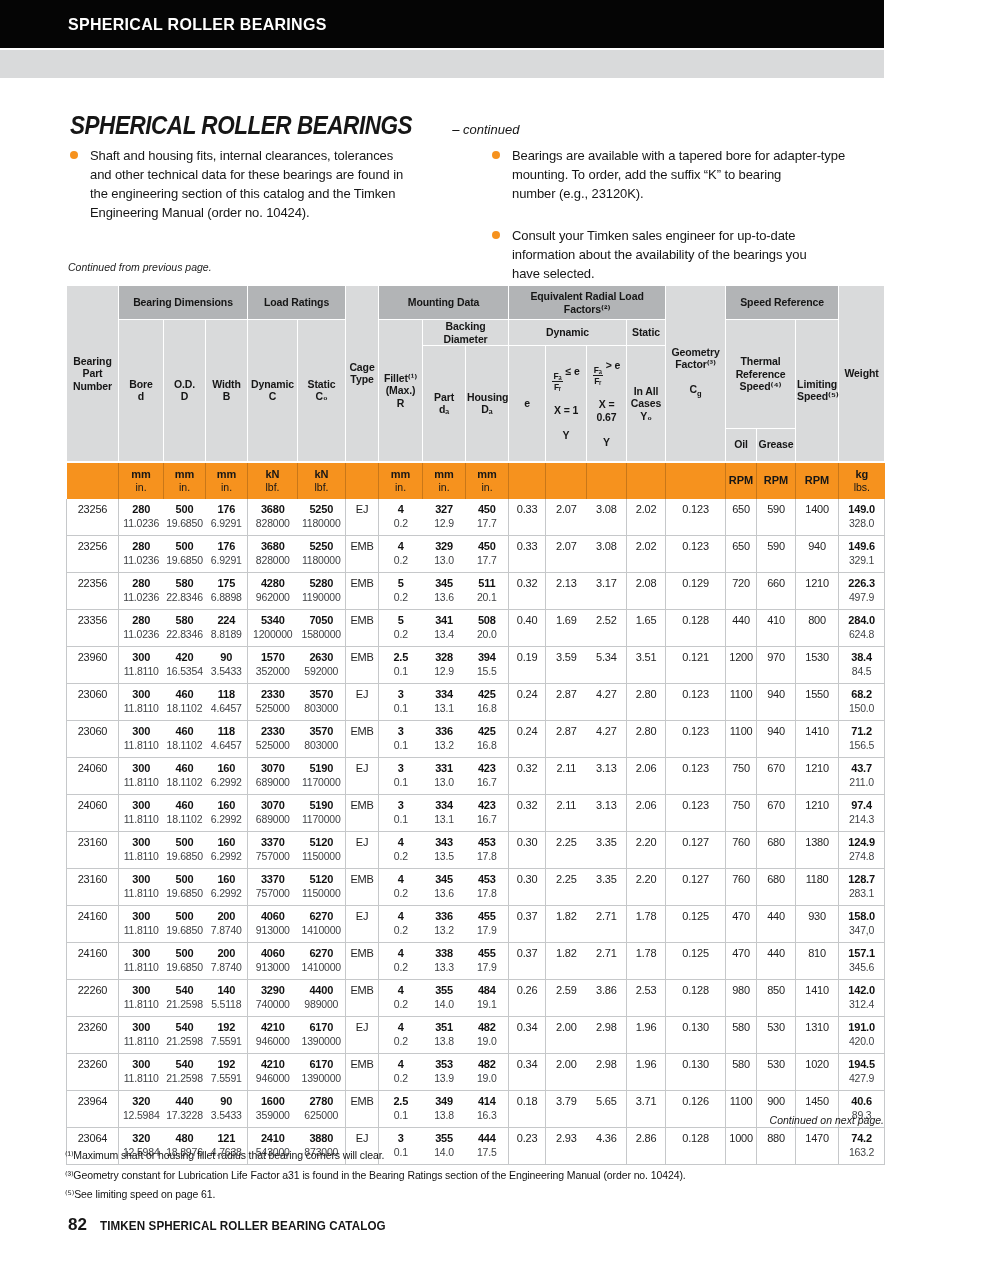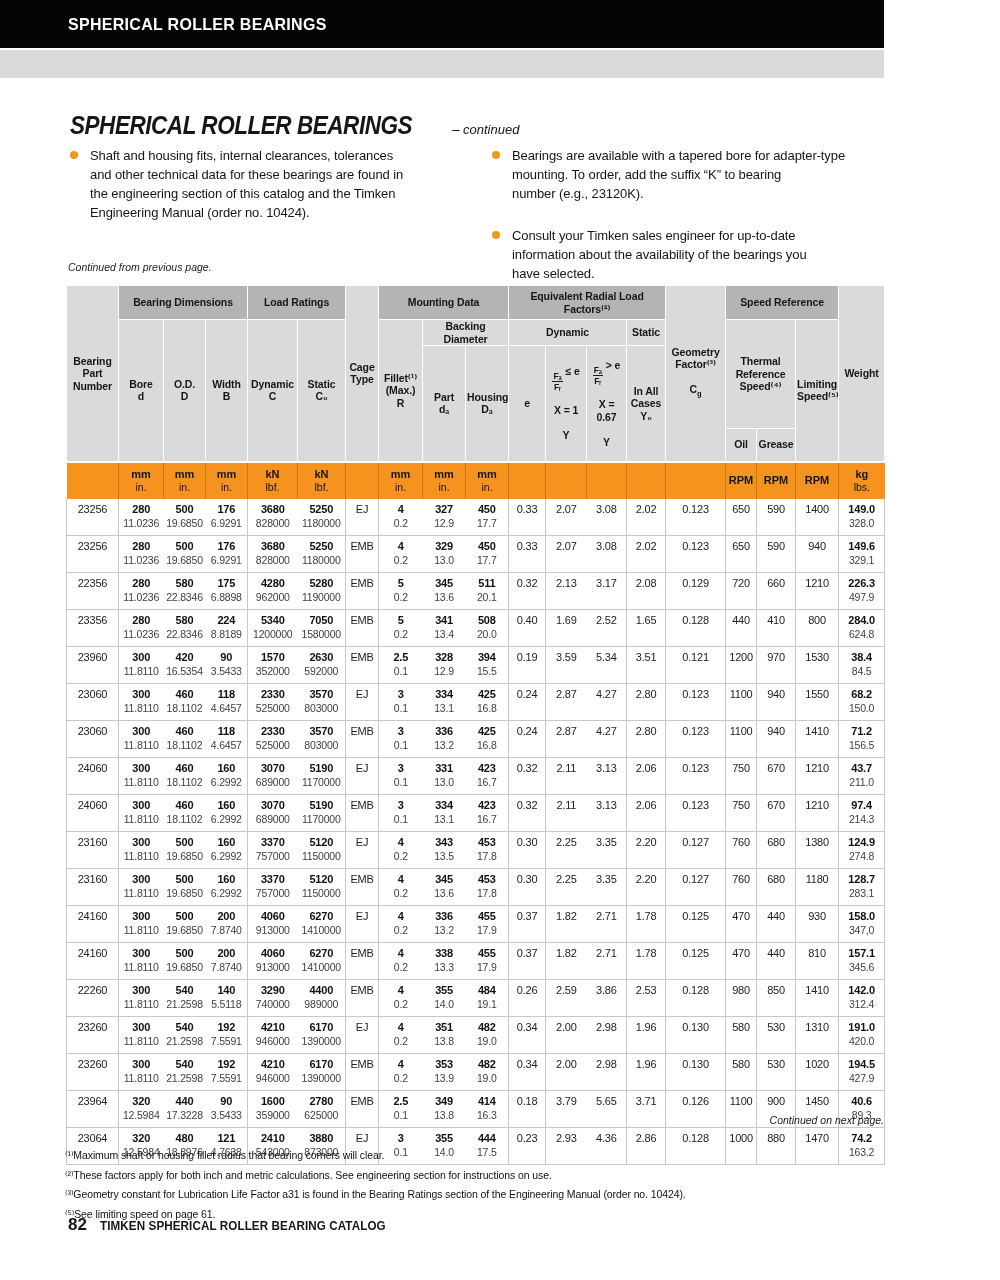--- a/index.html
+++ b/index.html
@@ -1459,21 +1459,20 @@
             <div class="m">74.2</div>
             <div class="i">163.2</div>
           </td>
         </tr>
       </tbody>
 </table>
 </div>
 
 <div class="foots">
   <div>⁽¹⁾Maximum shaft or housing fillet radius that bearing corners will clear.</div>
-  <div>⁽²⁾These factors apply for both inch and metric calculations. See engineering section for instructions on use.</div>
   <div>⁽³⁾Geometry constant for Lubrication Life Factor a31 is found in the Bearing Ratings section of the Engineering Manual (order no. 10424).</div>
   <div>⁽⁵⁾See limiting speed on page 61.</div>
 </div>
 
 <div class="contnext">Continued on next page.</div>
 
 <div class="pagefoot">
   <span class="num">82</span>
   <span class="txt">TIMKEN SPHERICAL ROLLER BEARING CATALOG</span>
 </div>

